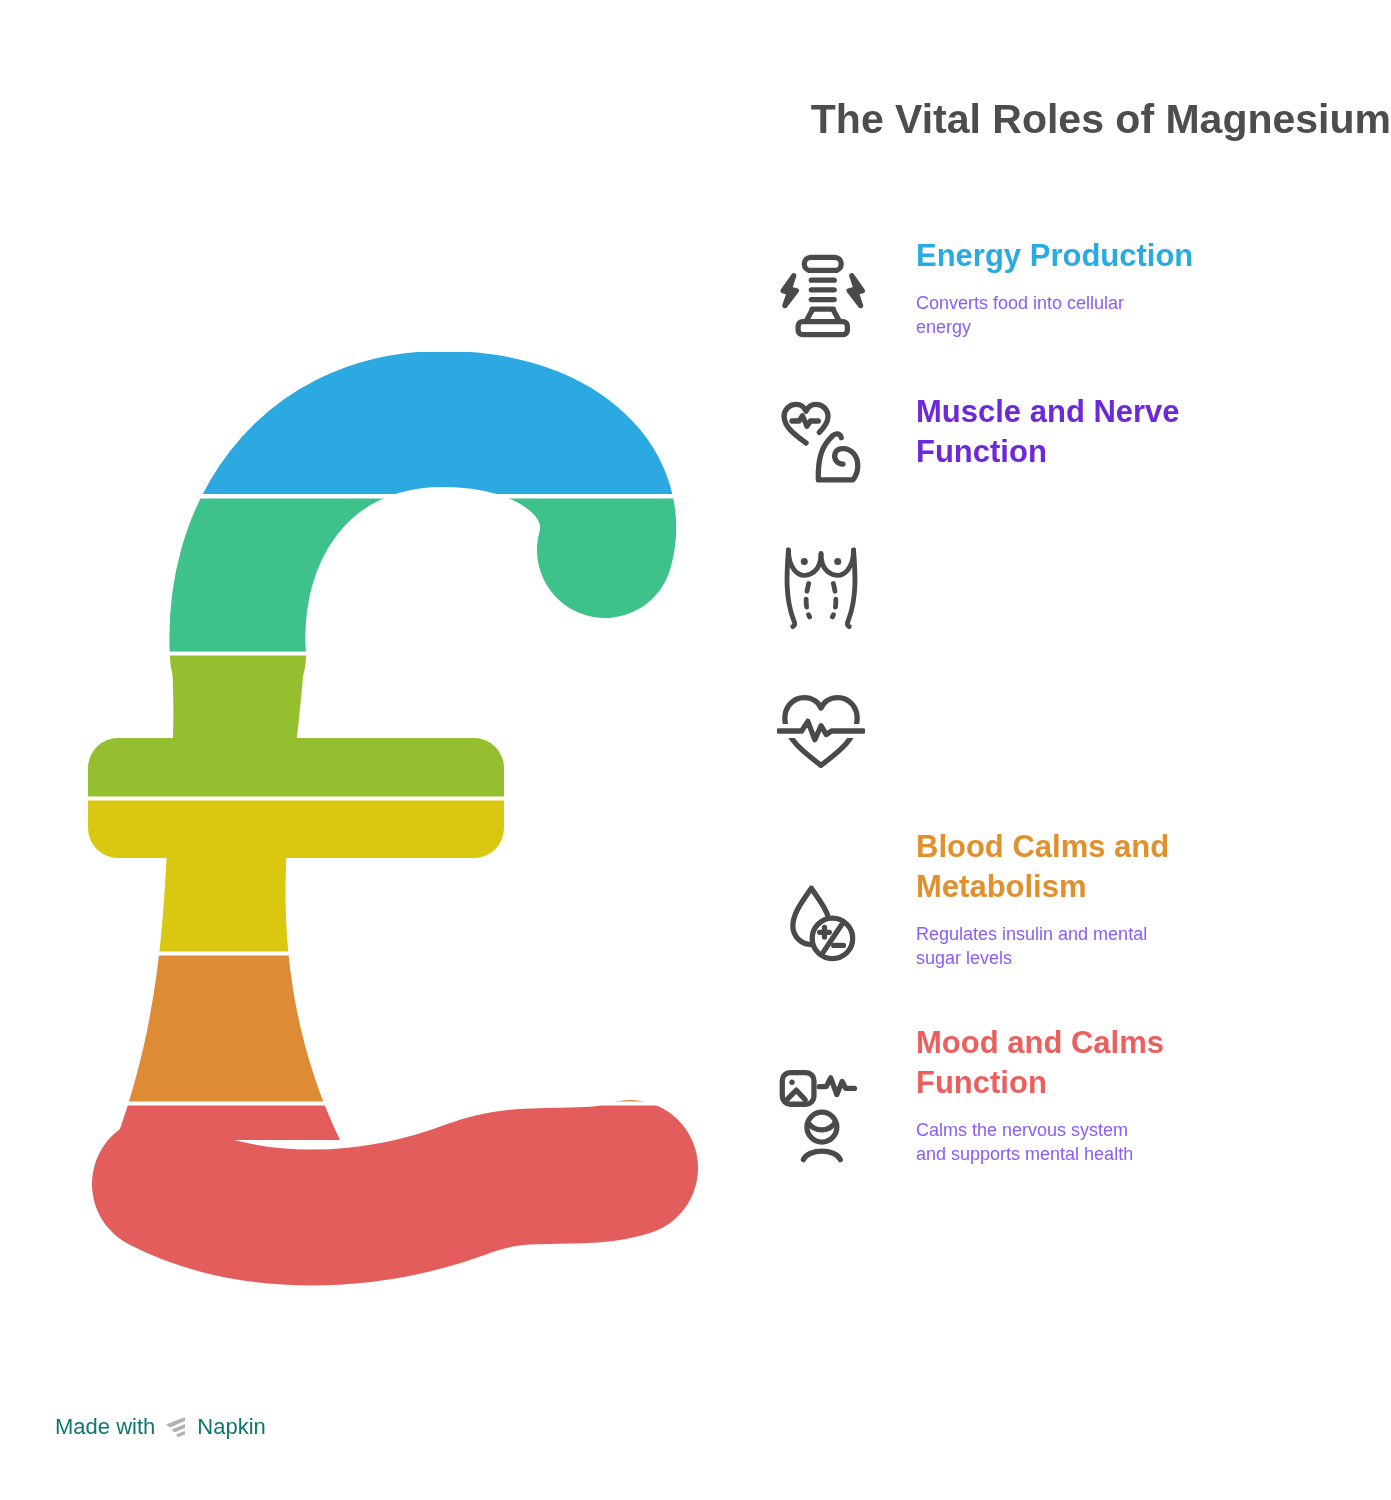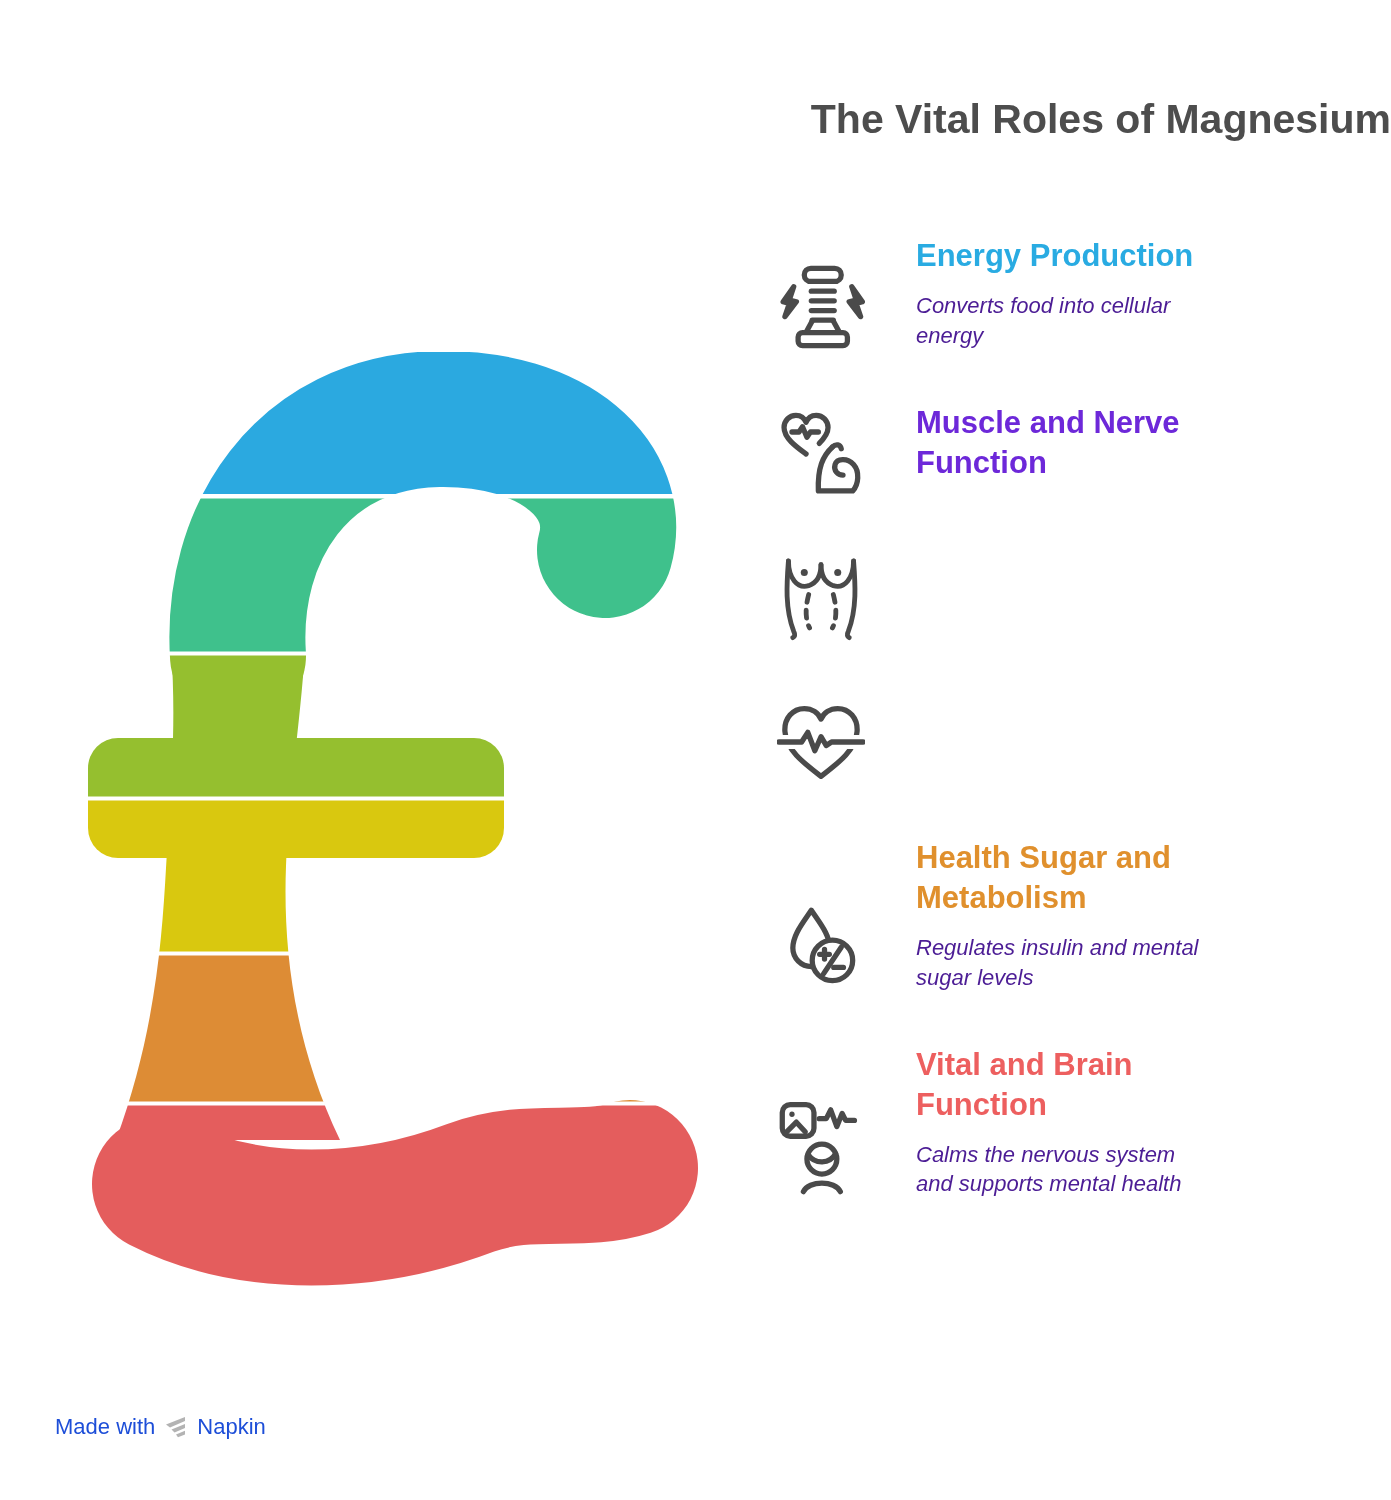--- a/index.html
+++ b/index.html
@@ -21,25 +21,25 @@
     width:92px;flex:0 0 92px;margin-right:20px;
     display:flex;justify-content:center;align-items:flex-start;padding-top:4px;
   }
   .vline{width:3px;flex:0 0 3px;background:#3F3F3F;border-radius:2px;}
   .text-block{padding-left:26px;width:365px;}
   .item-heading{
     margin:0 0 15px 0;font-size:31px;font-weight:bold;line-height:1.29;
     white-space:pre-line;
   }
   .item-desc{
-    margin:0;font-size:22px;line-height:1.36;color:#4c1d95;white-space:pre-line;font-style:italic;
+    margin:0;font-size:18px;line-height:1.36;color:#8b5cf6;white-space:pre-line;
   }
   .footer{
     position:absolute;left:55px;top:1414px;display:flex;align-items:center;gap:9px;
-    font-size:22px;color:#1d4ed8;
+    font-size:22px;color:#0f766e;
   }
   .footer .napkin-logo{display:block;}
 </style>
 </head>
 <body>
 
 <div class="canvas">
 
   <div class="title">The Vital Roles of Magnesium</div>
 
@@ -155,21 +155,21 @@
             <circle cx="63" cy="63" r="23" fill="#FFFFFF"></circle>
             <path d="M 48.5 56 L 59.5 56"></path>
             <path d="M 54 50.5 L 54 61.5"></path>
             <path d="M 73 48 L 53 78"></path>
             <path d="M 64.5 71 L 75.5 71"></path>
           </g>
         </svg>
       </div>
       <div class="vline"></div>
       <div class="text-block">
-        <h2 class="item-heading" style="color: rgb(224, 144, 45);">Health Sugar and
+        <h2 class="item-heading" style="color: rgb(224, 144, 45);">Blood Calms and
 Metabolism</h2>
         <p class="item-desc">Regulates insulin and mental
 sugar levels</p>
       </div>
     </div>
 
     <div class="item">
       <div class="icon-box">
         <svg width="88" height="100" viewBox="0 0 100 113">
           <g fill="none" stroke="#4A4A4A" stroke-width="6" stroke-linecap="round" stroke-linejoin="round">
@@ -178,21 +178,21 @@
             <path d="M 11 37 L 22 26 L 32 37"></path>
             <path d="M 48 22 L 56 22 L 61 12 L 68 31 L 74 16 L 78 24 L 88 24"></path>
             <circle cx="51" cy="68" r="17"></circle>
             <path d="M 35.5 63 C 43 74, 60 74, 66.5 62"></path>
             <path d="M 30 105 C 36 92, 66 92, 72 105"></path>
           </g>
         </svg>
       </div>
       <div class="vline"></div>
       <div class="text-block">
-        <h2 class="item-heading" style="color: rgb(237, 95, 95);">Vital and Brain
+        <h2 class="item-heading" style="color: rgb(237, 95, 95);">Mood and Calms
 Function</h2>
         <p class="item-desc">Calms the nervous system
 and supports mental health</p>
       </div>
     </div>
 
   </div>
 
   <div class="footer">
     <span>Made with</span>

